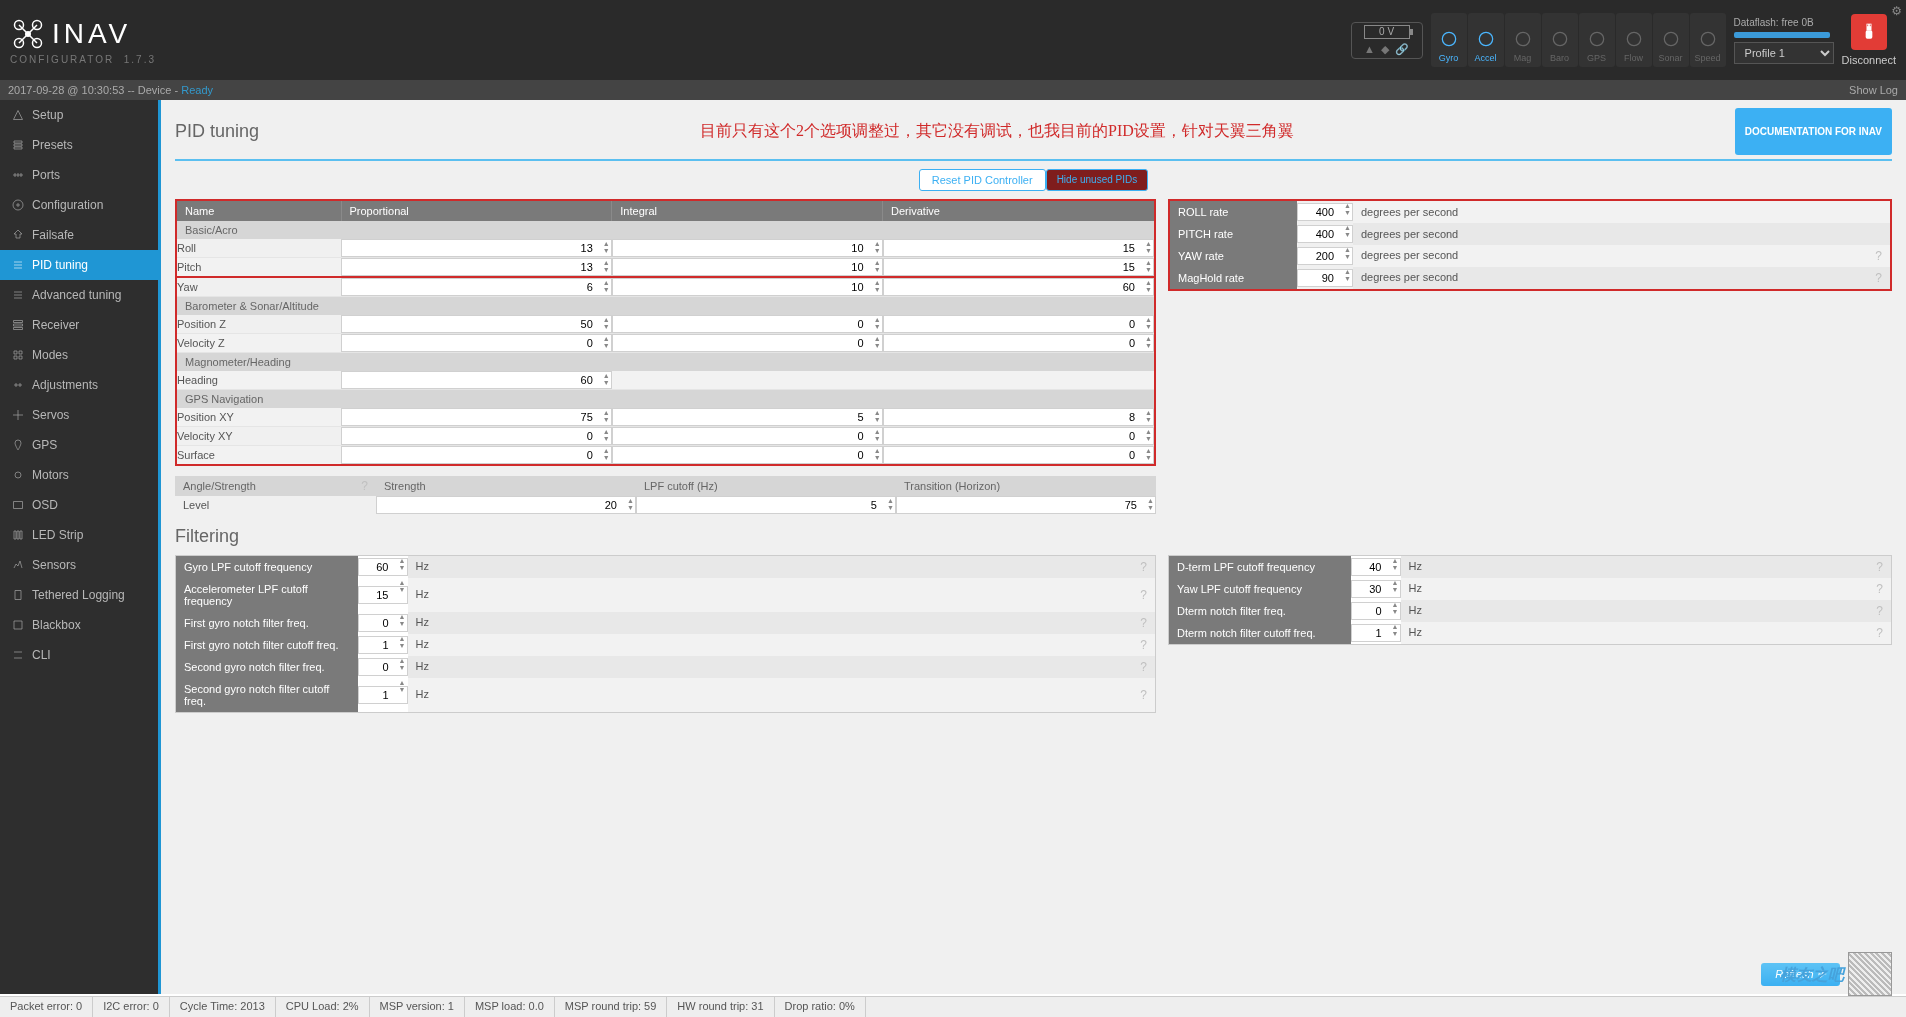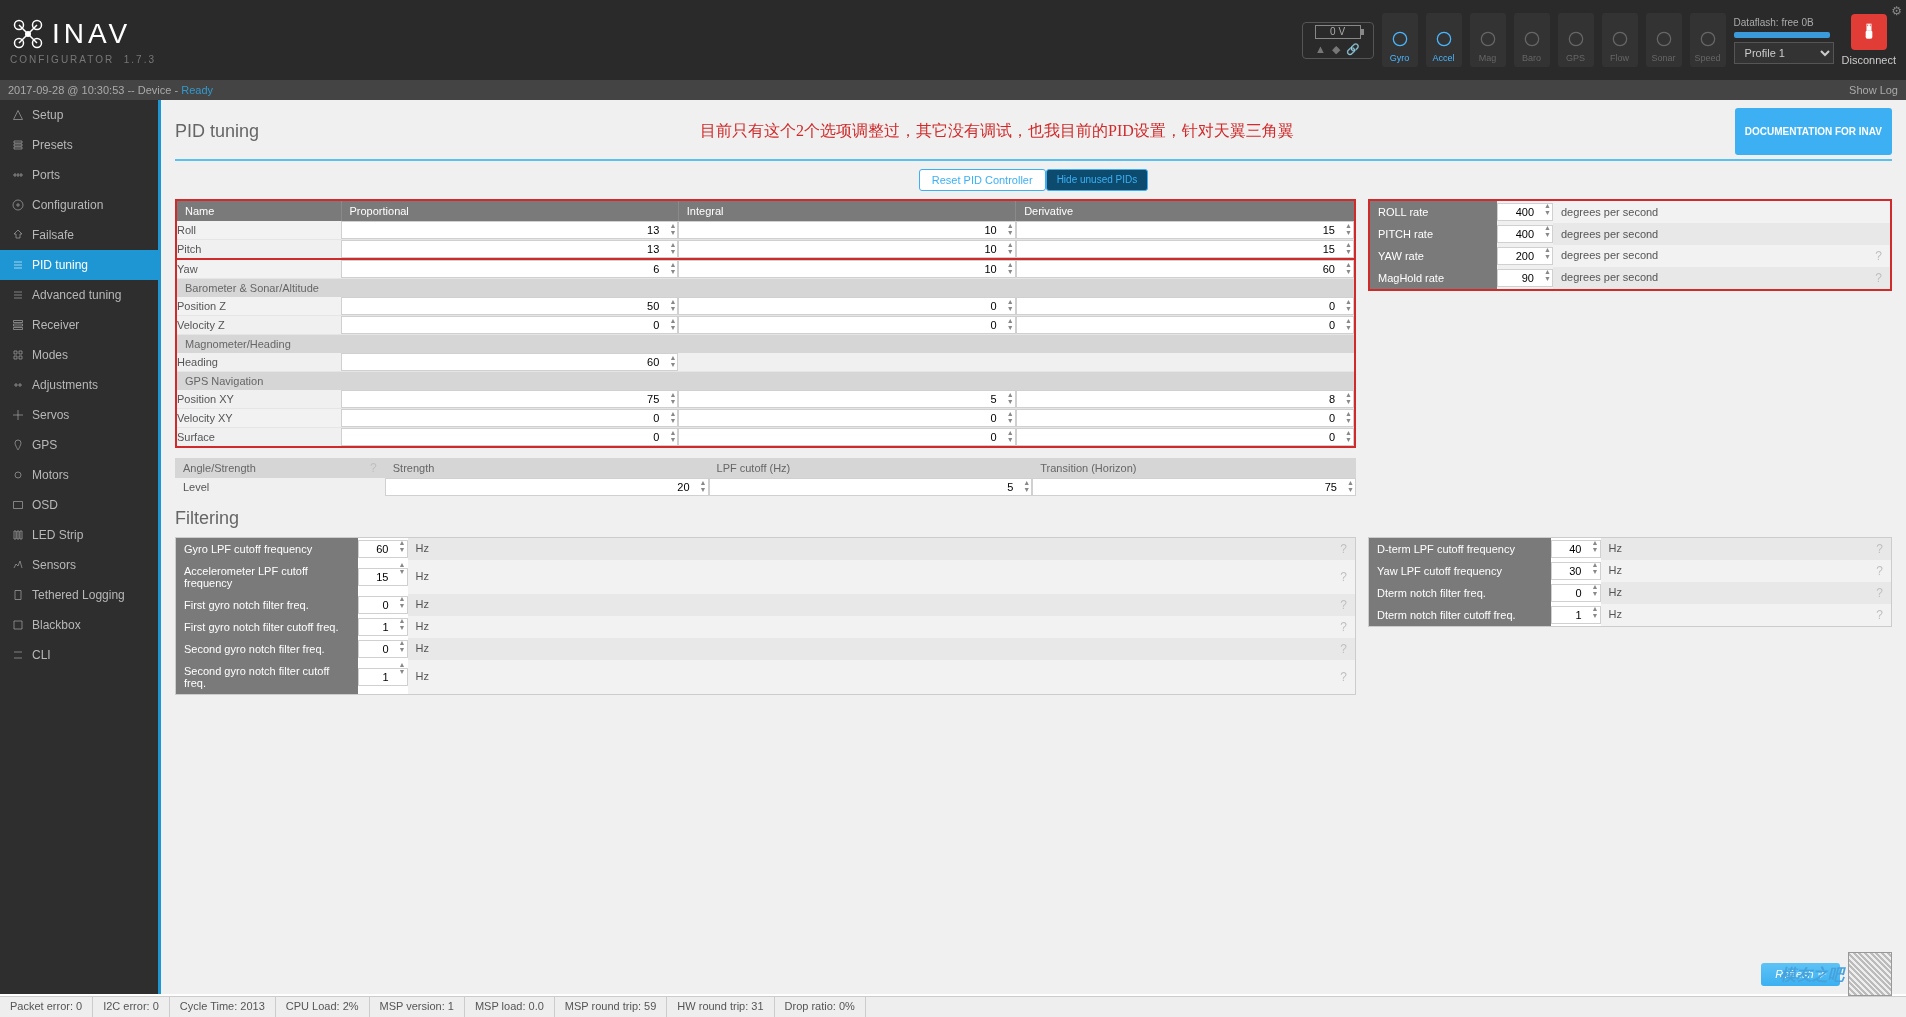--- a/index.html
+++ b/index.html
@@ -8,21 +8,21 @@
 .logo-area { display: flex; flex-direction: column; }
 .logo { display: flex; align-items: center; }
 .logo-glyph { width: 36px; height: 36px; margin-right: 6px; fill: #fff; }
 .logo-text { font-size: 28px; font-weight: 300; color: #fff; letter-spacing: 4px; }
 .configurator { font-size: 10px; color: #777; letter-spacing: 2px; margin-top: 2px; }
 .top-right { margin-left: auto; display: flex; align-items: center; gap: 8px; }
 .batt-box { border: 1px solid #555; border-radius: 4px; padding: 2px 0; width: 72px; display: flex; flex-direction: column; align-items: center; }
 .batt-icon { border: 1px solid #888; width: 46px; height: 14px; position: relative; color: #aaa; font-size: 10px; text-align: center; line-height: 12px; }
 .batt-icon::after { content:''; position:absolute; right:-4px; top:3px; width:3px; height:6px; background:#888; }
 .batt-icons-row { display:flex; gap:6px; margin-top:4px; color:#777; font-size:11px; }
-.sensor-grid { display: flex; gap: 8px; justify-content: flex-end; }
+.sensor-grid { display: flex; gap: 1px; justify-content: flex-end; }
 .sensor { width: 36px; height: 54px; background: #333; border-radius: 3px; display: flex; flex-direction: column; align-items: center; justify-content: flex-end; padding-bottom: 4px; font-size: 9px; color: #666; }
 .sensor.active { color: #4ab6ff; }
 .sensor svg { width: 20px; height: 20px; margin-bottom: 4px; }
 .dataflash { display:flex; flex-direction:column; gap:4px; }
 .dataflash-text { font-size: 10px; color: #aaa; }
 .dataflash-bar { background: #3a3a3a; height: 6px; width: 96px; border-radius:2px; position:relative; overflow:hidden;}
 .dataflash-bar-fill { background:#3b9ad9; height:100%; width:100%; }
 .profile-select { background: #333; color: #ccc; border: 1px solid #555; font-size: 11px; padding: 3px 6px; width: 100px; }
 .disconnect { display: flex; flex-direction: column; align-items: center; color: #ccc; font-size: 11px; }
 .disconnect-btn { width: 36px; height: 36px; background: #e23c36; border-radius: 4px; display: flex; align-items: center; justify-content: center; margin-bottom: 4px; }
@@ -34,24 +34,24 @@
 .side-item { padding: 8px 12px; display: flex; align-items: center; gap: 8px; font-size: 12px; color: #b8b8b8; cursor: pointer; }
 .side-item.active { background: #1f96d4; color: #fff; }
 .side-item svg { width: 12px; height: 12px; fill: currentColor; opacity:.8;}
 .content { flex: 1; background: #f0f0f0; border-left: 3px solid #1f96d4; padding: 8px 14px; overflow-y: auto; position:relative;}
 .page-head { display: flex; align-items: center; border-bottom: 2px solid #5bbff0; padding-bottom: 4px; margin-bottom: 8px; }
 .page-title { font-size: 18px; font-weight: 300; color: #666; }
 .red-note { color: #d02a2a; font-size: 16px; margin: 0 auto; font-family: "SimSun", serif; }
 .doc-btn { background: #3cb0f3; color: #fff; font-size: 10px; font-weight: bold; padding: 18px 10px; border-radius: 3px; }
 .btn-row { display:flex; justify-content:center; gap:0; margin-bottom:8px; }
 .btn-outline { border:1px solid #3cb0f3; color:#3cb0f3; background:#fff; padding:4px 12px; font-size:11px; border-radius:3px; cursor:pointer;}
-.btn-hide { border:1px solid #3cb0f3; color:#3cb0f3; background:#0c4a6e; padding:2px 10px; font-size:10px; border-radius:3px; text-align:center; line-height:1.2;}
+.btn-hide { border:1px solid #3cb0f3; color:#3cb0f3; background:#7f1d1d; padding:2px 10px; font-size:10px; border-radius:3px; text-align:center; line-height:1.2;}
 .two-col { display: flex; gap: 12px; align-items: flex-start; }
 .col-left { flex: 1; }
-.col-right { width: 524px; }
+.col-right { width: 724px; }
 .red-box { border: 2px solid #d02a2a; }
 .pid-table { width: 100%; border-collapse: collapse; }
 .pid-table th { background: #7a7a7a; color: #fff; font-weight: normal; text-align: left; padding: 4px 8px; font-size: 11px; border-right: 1px solid #8a8a8a; }
 .group-row td { background: #d6d6d6; font-size: 11px; color: #666; padding: 3px 8px; }
 .pid-row td { padding: 0; border-bottom: 1px solid #e5e5e5; }
 .pid-row td:first-child { padding-left: 0; font-size: 11px; color: #555; width:165px; }
 .pid-row:nth-child(even) td { background: #f2f2f2; }
 .pid-input-cell { position: relative; }
 .num-input { width: 100%; border: 1px solid #d0d0d0; text-align: right; padding: 2px 18px 2px 2px; font-size: 11px; background:#fff; }
 .spinner { position: absolute; right: 2px; top: 1px; display: flex; flex-direction: column; font-size: 7px; line-height:7px; color:#888; pointer-events:none;}
@@ -316,20 +316,23 @@
     <div class="two-col">
       <div class="col-left">
         <table class="pid-table red-box" id="pid-table">
             <tbody>
               <tr>
                 <th>Name</th>
                 <th>Proportional</th>
                 <th>Integral</th>
                 <th>Derivative</th>
               </tr>
+              <tr class="group-row">
+                <td colspan="4">Basic/Acro</td>
+              </tr>
               <tr class="pid-row">
                 <td>Roll</td>
                 <td class="pid-input-cell"><input class="num-input" value="13" style=""><span class="spinner">▲<br>▼</span></td>
                 <td class="pid-input-cell"><input class="num-input" value="10" style=""><span class="spinner">▲<br>▼</span></td>
                 <td class="pid-input-cell"><input class="num-input" value="15" style=""><span class="spinner">▲<br>▼</span></td>
               </tr>
               <tr class="pid-row">
                 <td>Pitch</td>
                 <td class="pid-input-cell"><input class="num-input" value="13" style=""><span class="spinner">▲<br>▼</span></td>
                 <td class="pid-input-cell"><input class="num-input" value="10" style=""><span class="spinner">▲<br>▼</span></td>

